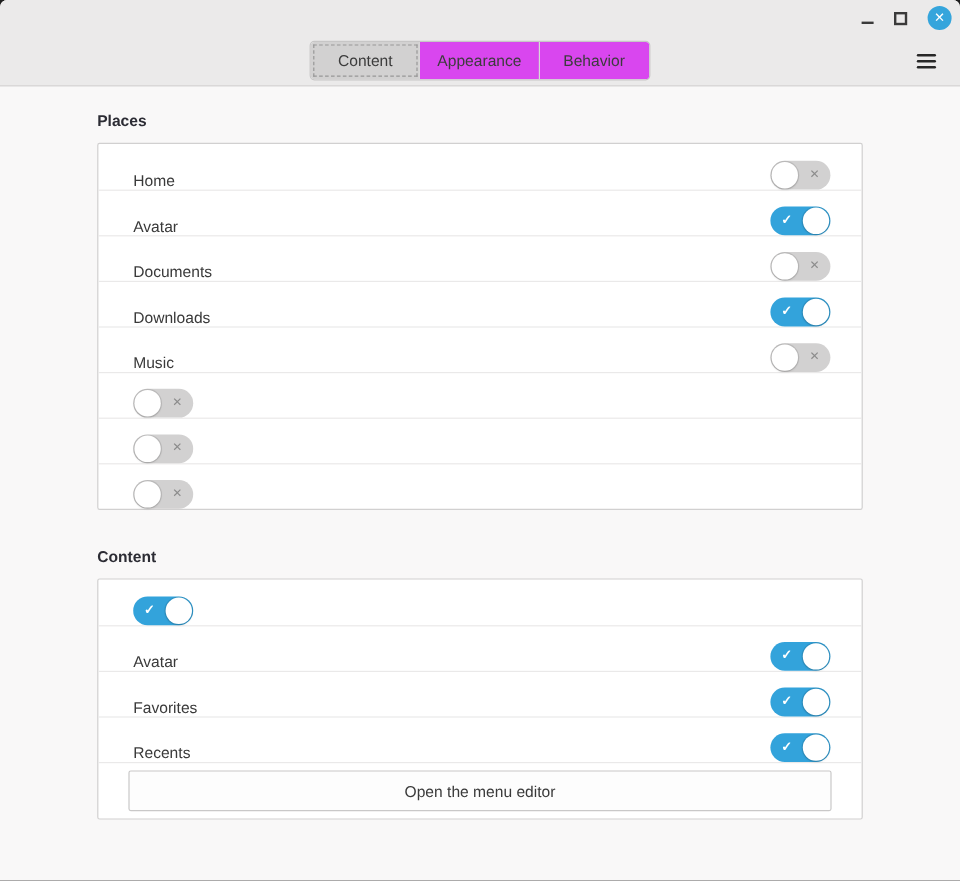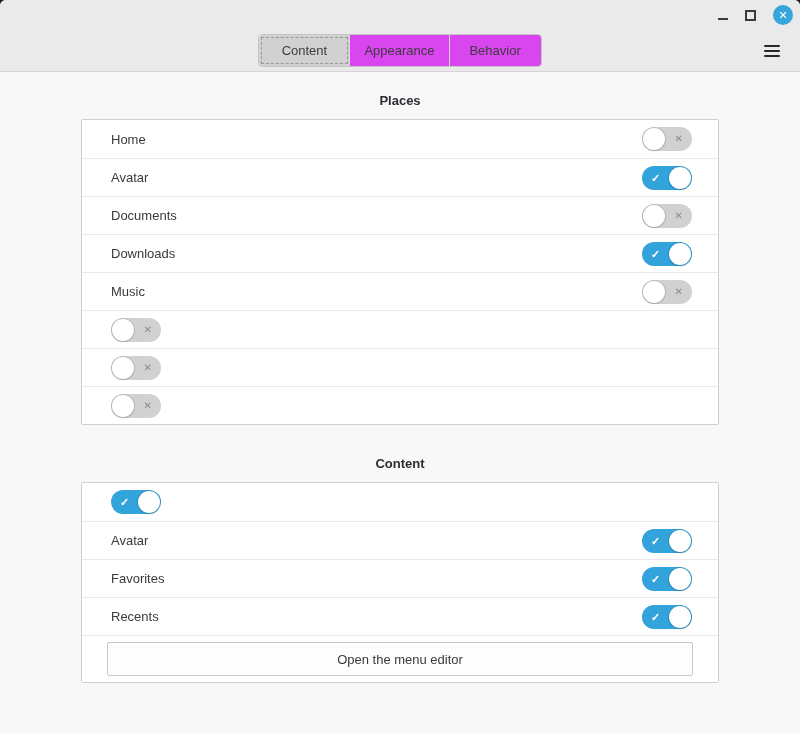--- a/index.html
+++ b/index.html
@@ -89,32 +89,31 @@
   .hamburger .bar { width: 16px; height: 2px; background: #272727; border-radius: 1px; }
   
   .content {
     padding: 0 81px;
   }
   .section-title {
     margin-top: 21px;
     font-size: 13px;
     font-weight: 700;
     color: #2c2c34;
-    text-align: center;
   }
   .section-title.second { margin-top: 31px; }
   .list {
     margin-top: 11px;
     background: #ffffff;
     border: 1px solid #d1d0d0;
     border-radius: 2px;
   }
   .row {
     height: 38px;
-    display: flex; align-items: center;
+    display: flex; align-items: flex-end;
     padding: 0 26px 0 29px;
     border-top: 1px solid #eae9e9;
     gap: 19px;
   }
   .row:first-child { border-top: none; }
   .row-label {
     flex: 1;
     font-size: 13px;
     color: #3a3a3a;
   }

